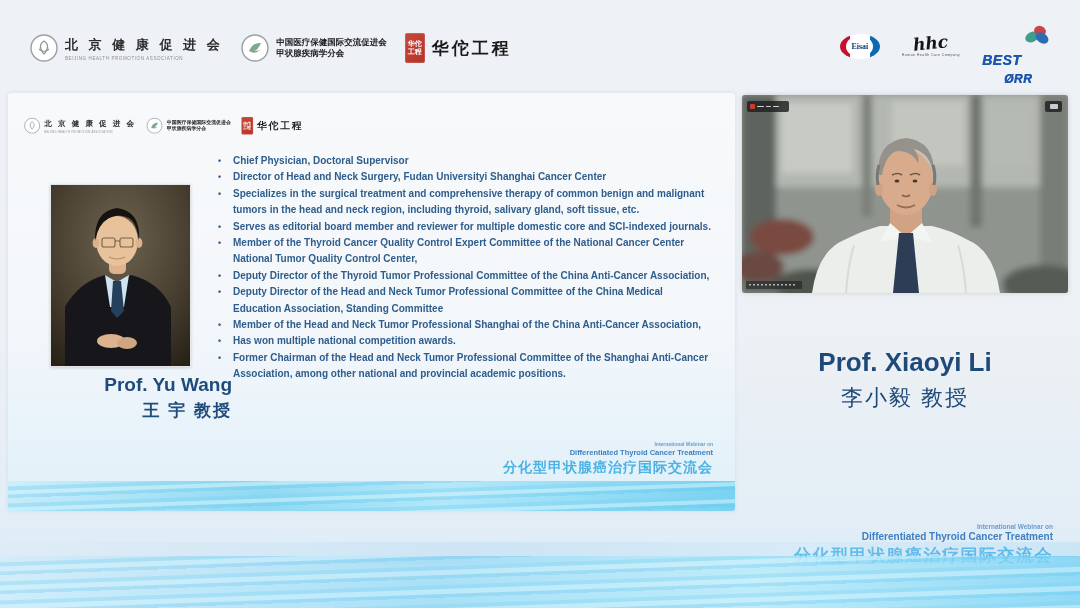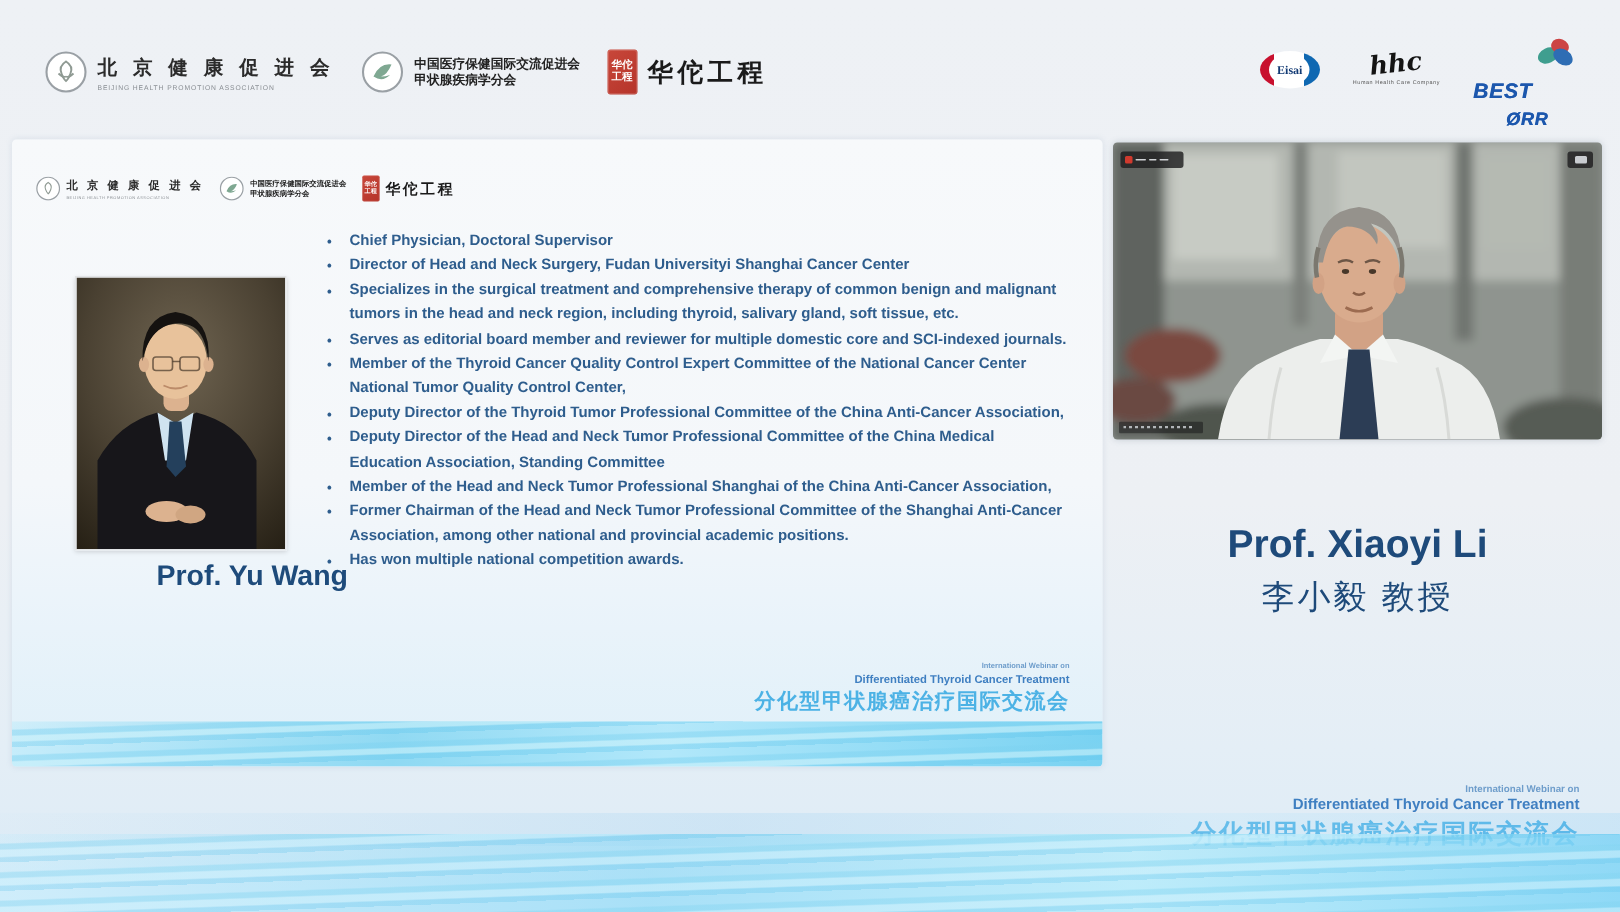--- a/index.html
+++ b/index.html
@@ -214,33 +214,34 @@
         <rect x="69" y="53" width="13" height="9" rx="2" fill="none" stroke="#3a2c20" stroke-width="1.1" opacity=".65"></rect>
         <line x1="64" y1="56" x2="69" y2="56" stroke="#3a2c20" stroke-width="1" opacity=".65"></line>
         <path d="M58 72 q8 4 16 0" fill="none" stroke="#a87454" stroke-width="1.2" opacity=".7"></path>
         <ellipse cx="60" cy="156" rx="14" ry="7" fill="#dcb28f"></ellipse>
         <ellipse cx="76" cy="158" rx="10" ry="6" fill="#d0a682"></ellipse>
       </svg>
     </figure>
 
     <div class="speaker-name">
       <div class="sn-en">Prof. Yu Wang</div>
+      <div class="sn-zh">王 宇 教授</div>
     </div>
 
     <ul class="bullets">
       <li>Chief Physician, Doctoral Supervisor</li>
       <li>Director of Head and Neck Surgery, Fudan Universityi Shanghai Cancer Center</li>
       <li>Specializes in the surgical treatment and comprehensive therapy of common benign and malignant tumors in the head and neck region, including thyroid, salivary gland, soft tissue, etc.</li>
       <li>Serves as editorial board member and reviewer for multiple domestic core and SCI-indexed journals.</li>
       <li>Member of the Thyroid Cancer Quality Control Expert Committee of the National Cancer Center National Tumor Quality Control Center,</li>
       <li>Deputy Director of the Thyroid Tumor Professional Committee of the China Anti-Cancer Association,</li>
       <li>Deputy Director of the Head and Neck Tumor Professional Committee of the China Medical Education Association, Standing Committee</li>
       <li>Member of the Head and Neck Tumor Professional Shanghai of the China Anti-Cancer Association,</li>
+      <li>Has won multiple national competition awards.</li>
       <li>Former Chairman of the Head and Neck Tumor Professional Committee of the Shanghai Anti-Cancer Association, among other national and provincial academic positions.</li>
-      <li>Has won multiple national competition awards.</li>
     </ul>
 
     <div class="slide-footer">
       <div class="sf1">International Webinar on</div>
       <div class="sf2">Differentiated Thyroid Cancer Treatment</div>
       <div class="sf3">分化型甲状腺癌治疗国际交流会</div>
     </div>
 
     <div class="slide-wave"></div>
   </section>

